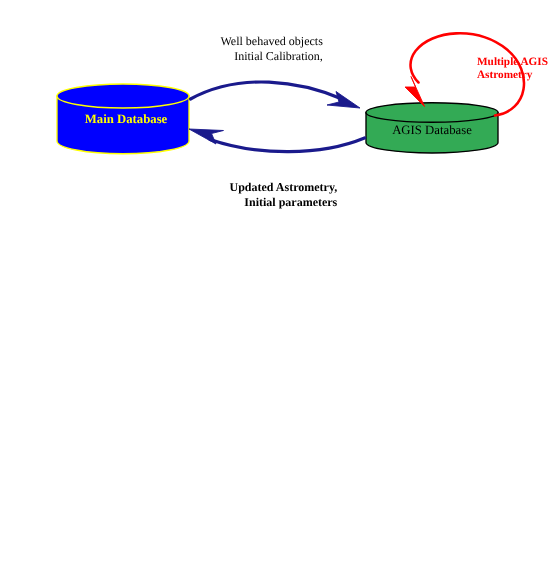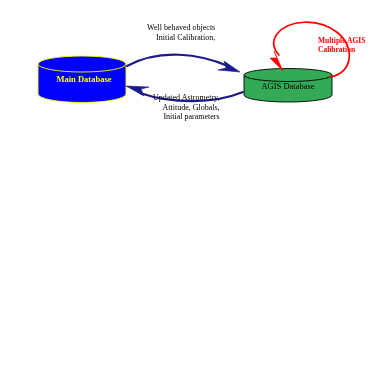--- a/index.html
+++ b/index.html
@@ -57,21 +57,22 @@
     line-height: 9.6px;
     white-space: nowrap;
     text-align: right;
   }
   #top-flow-label {
     left: 147px;
     top: 23px;
   }
   #bottom-flow-label {
     left: 153px;
-    top: 93px;
+    top: 120px;
+    font-weight: bold;
   }
   #loop-label {
     position: absolute;
     left: 282px;
     top: 36px;
     font-family: "Liberation Serif", serif;
     font-size: 7.5px;
     font-weight: bold;
     color: #ff0000;
     line-height: 9px;
@@ -120,22 +121,21 @@
 
   <div class="node-label" id="agis-db-label">AGIS Database</div>
 
   <div class="edge-label" id="top-flow-label">
     <div>Well behaved objects</div>
     <div>Initial Calibration,</div>
   </div>
 
   <div class="edge-label" id="bottom-flow-label">
     <div>Updated Astrometry,</div>
-    <div>Attitude, Globals,</div>
     <div>Initial parameters</div>
   </div>
 
   <div id="loop-label">
     <div>Multiple AGIS</div>
-    <div>Calibration</div>
+    <div>Astrometry</div>
   </div>
 
 </div>
 
 </body></html>

